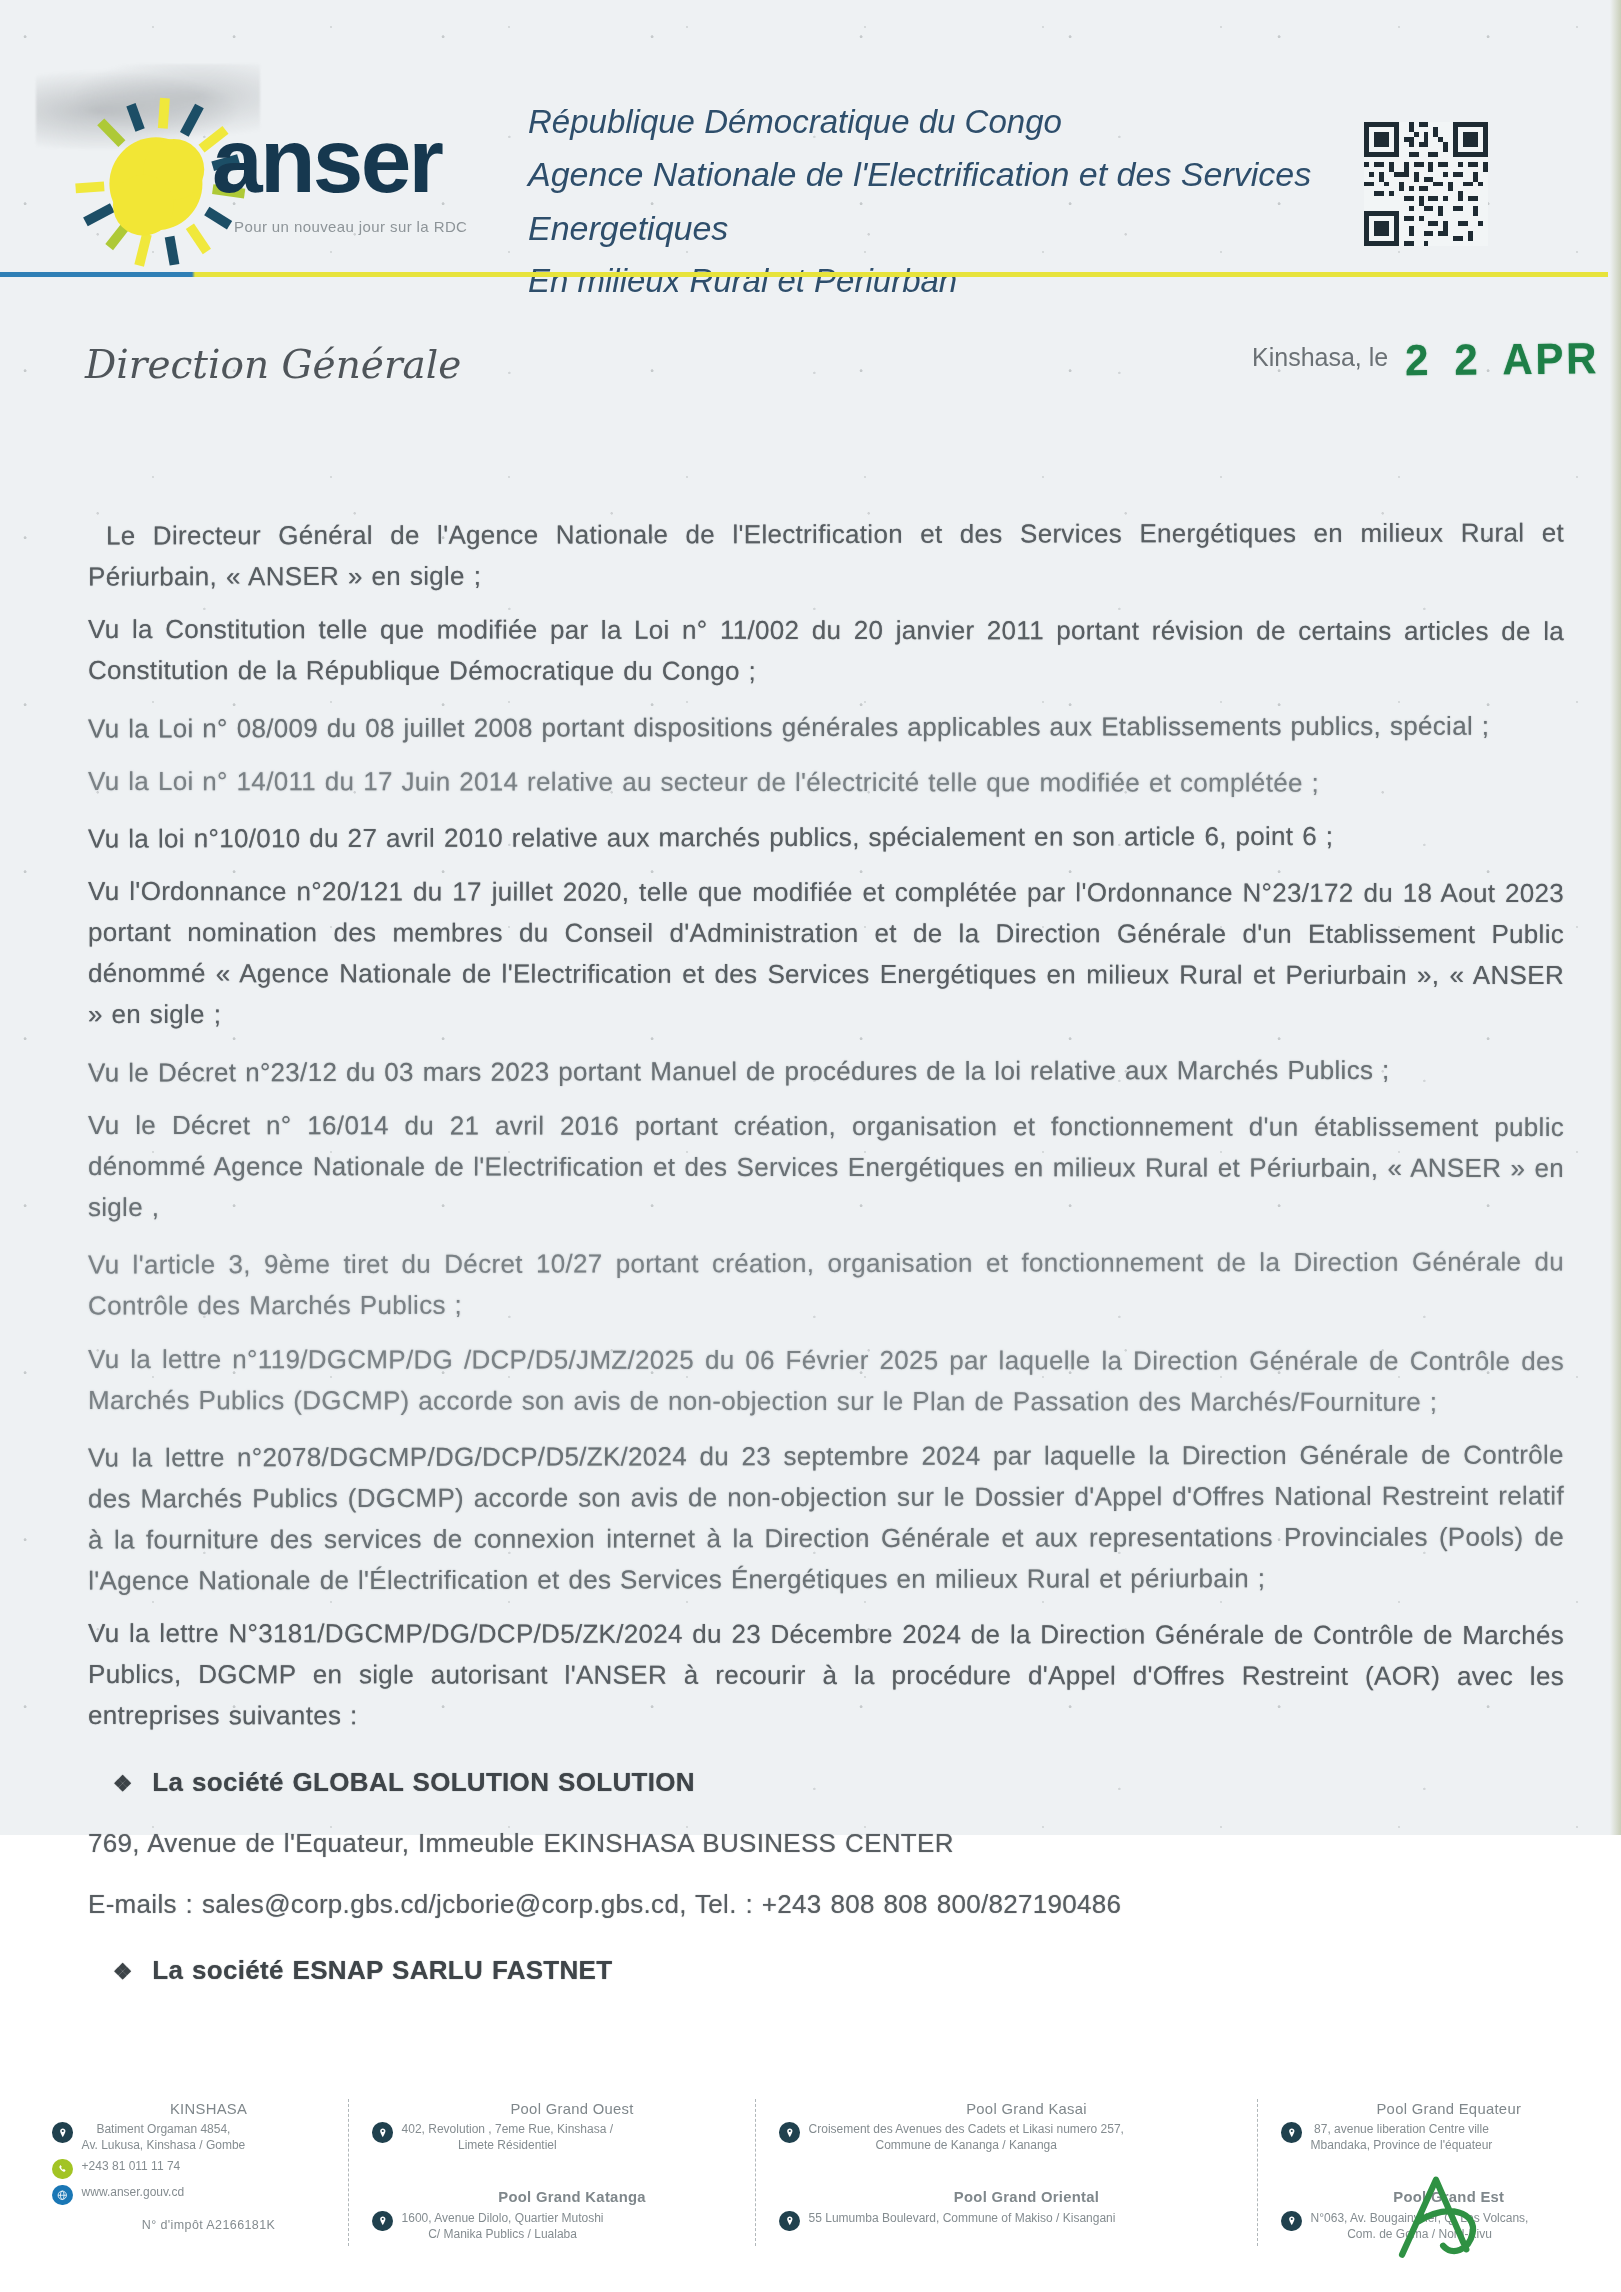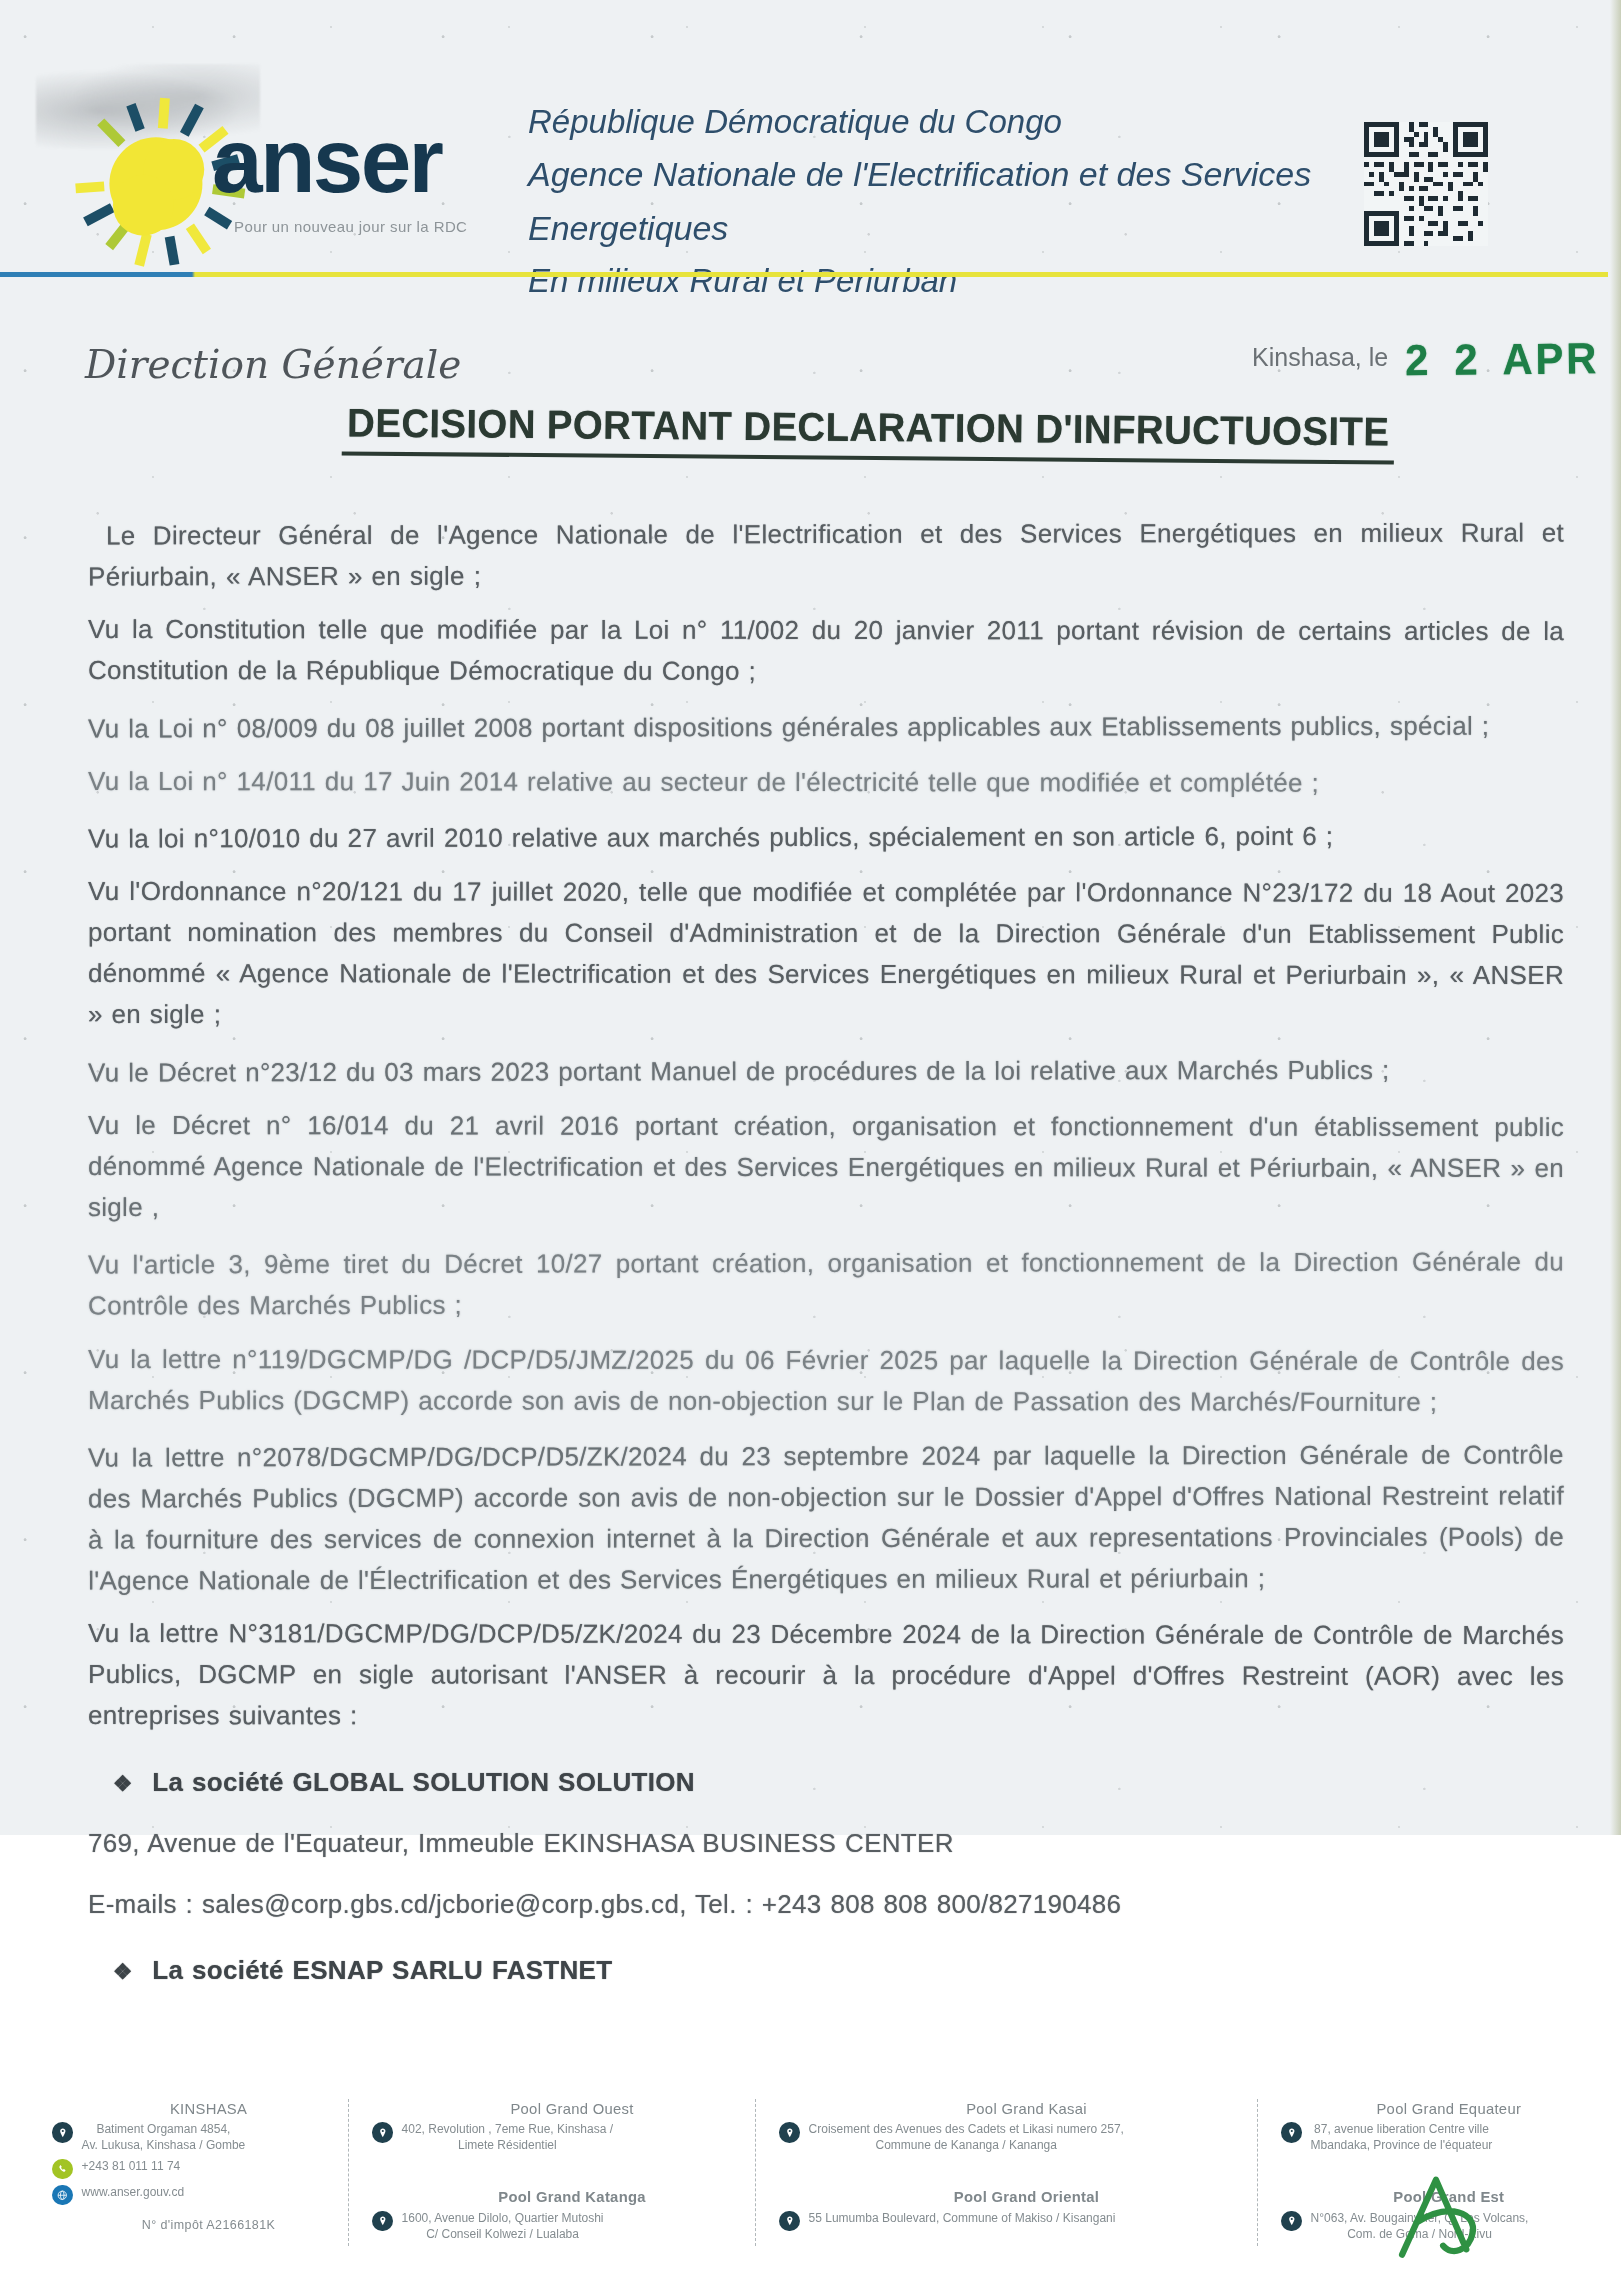--- a/index.html
+++ b/index.html
@@ -133,23 +133,20 @@
   </svg>
 
   <div class="header-sep"></div>
 
   <div class="office">Direction Générale</div>
   <div class="dateline">
     <span class="place">Kinshasa, le</span>
     <span class="stamp">2 2 APR 2025</span>
   </div>
 
-  <div class="title-wrap">
-    <span class="title">DECISION PORTANT DECLARATION D'INFRUCTUOSITE</span>
-  </div>
 
   <div class="body">
     <p class="indent">Le Directeur Général de l'Agence Nationale de l'Electrification et des Services Energétiques en milieux Rural et Périurbain, « ANSER » en sigle ;</p>
     <p>Vu la Constitution telle que modifiée par la Loi n° 11/002 du 20 janvier 2011 portant révision de certains articles de la Constitution de la République Démocratique du Congo ;</p>
     <p class="f1">Vu la Loi n° 08/009 du 08 juillet 2008 portant dispositions générales applicables aux Etablissements publics, spécial ;</p>
     <p class="f2">Vu la Loi n° 14/011 du 17 Juin 2014 relative au secteur de l'électricité telle que modifiée et complétée ;</p>
     <p>Vu la loi n°10/010 du 27 avril 2010 relative aux marchés publics, spécialement en son article 6, point 6 ;</p>
     <p>Vu l'Ordonnance n°20/121 du 17 juillet 2020, telle que modifiée et complétée par l'Ordonnance N°23/172 du 18 Aout 2023 portant nomination des membres du Conseil d'Administration et de la Direction Générale d'un Etablissement Public dénommé « Agence Nationale de l'Electrification et des Services Energétiques en milieux Rural et Periurbain », « ANSER » en sigle ;</p>
     <p class="f1">Vu le Décret n°23/12 du 03 mars 2023 portant Manuel de procédures de la loi relative aux Marchés Publics ;</p>
     <p class="f1">Vu le Décret n° 16/014 du 21 avril 2016 portant création, organisation et fonctionnement d'un établissement public dénommé Agence Nationale de l'Electrification et des Services Energétiques en milieux Rural et Périurbain, « ANSER » en sigle ,</p>
@@ -228,21 +225,21 @@
       </div>
       <div class="ftitle second">Pool Grand Katanga</div>
       <div class="fentry">
         <span class="ficon pin">
           <svg viewBox="0 0 24 24" width="11.6" height="11.6">
               <path fill="#fff" d="M12 3c-3 0-5.5 2.4-5.5 5.4 0 4 5.5 12.6 5.5 12.6s5.5-8.6 5.5-12.6C17.5 5.4 15 3 12 3zm0 7.6a2.2 2.2 0 1 1 0-4.4 2.2 2.2 0 0 1 0 4.4z"></path>
             </svg>
         </span>
         <div class="flines">
           <div>1600, Avenue Dilolo, Quartier Mutoshi</div>
-          <div>C/ Conseil Kolwezi / Lualaba</div>
+          <div>C/ Manika Publics / Lualaba</div>
         </div>
       </div>
     </div>
 
     <div class="fcol c3">
       <div class="ftitle">Pool Grand Kasai</div>
       <div class="fentry">
         <span class="ficon pin">
           <svg viewBox="0 0 24 24" width="11.6" height="11.6">
               <path fill="#fff" d="M12 3c-3 0-5.5 2.4-5.5 5.4 0 4 5.5 12.6 5.5 12.6s5.5-8.6 5.5-12.6C17.5 5.4 15 3 12 3zm0 7.6a2.2 2.2 0 1 1 0-4.4 2.2 2.2 0 0 1 0 4.4z"></path>

